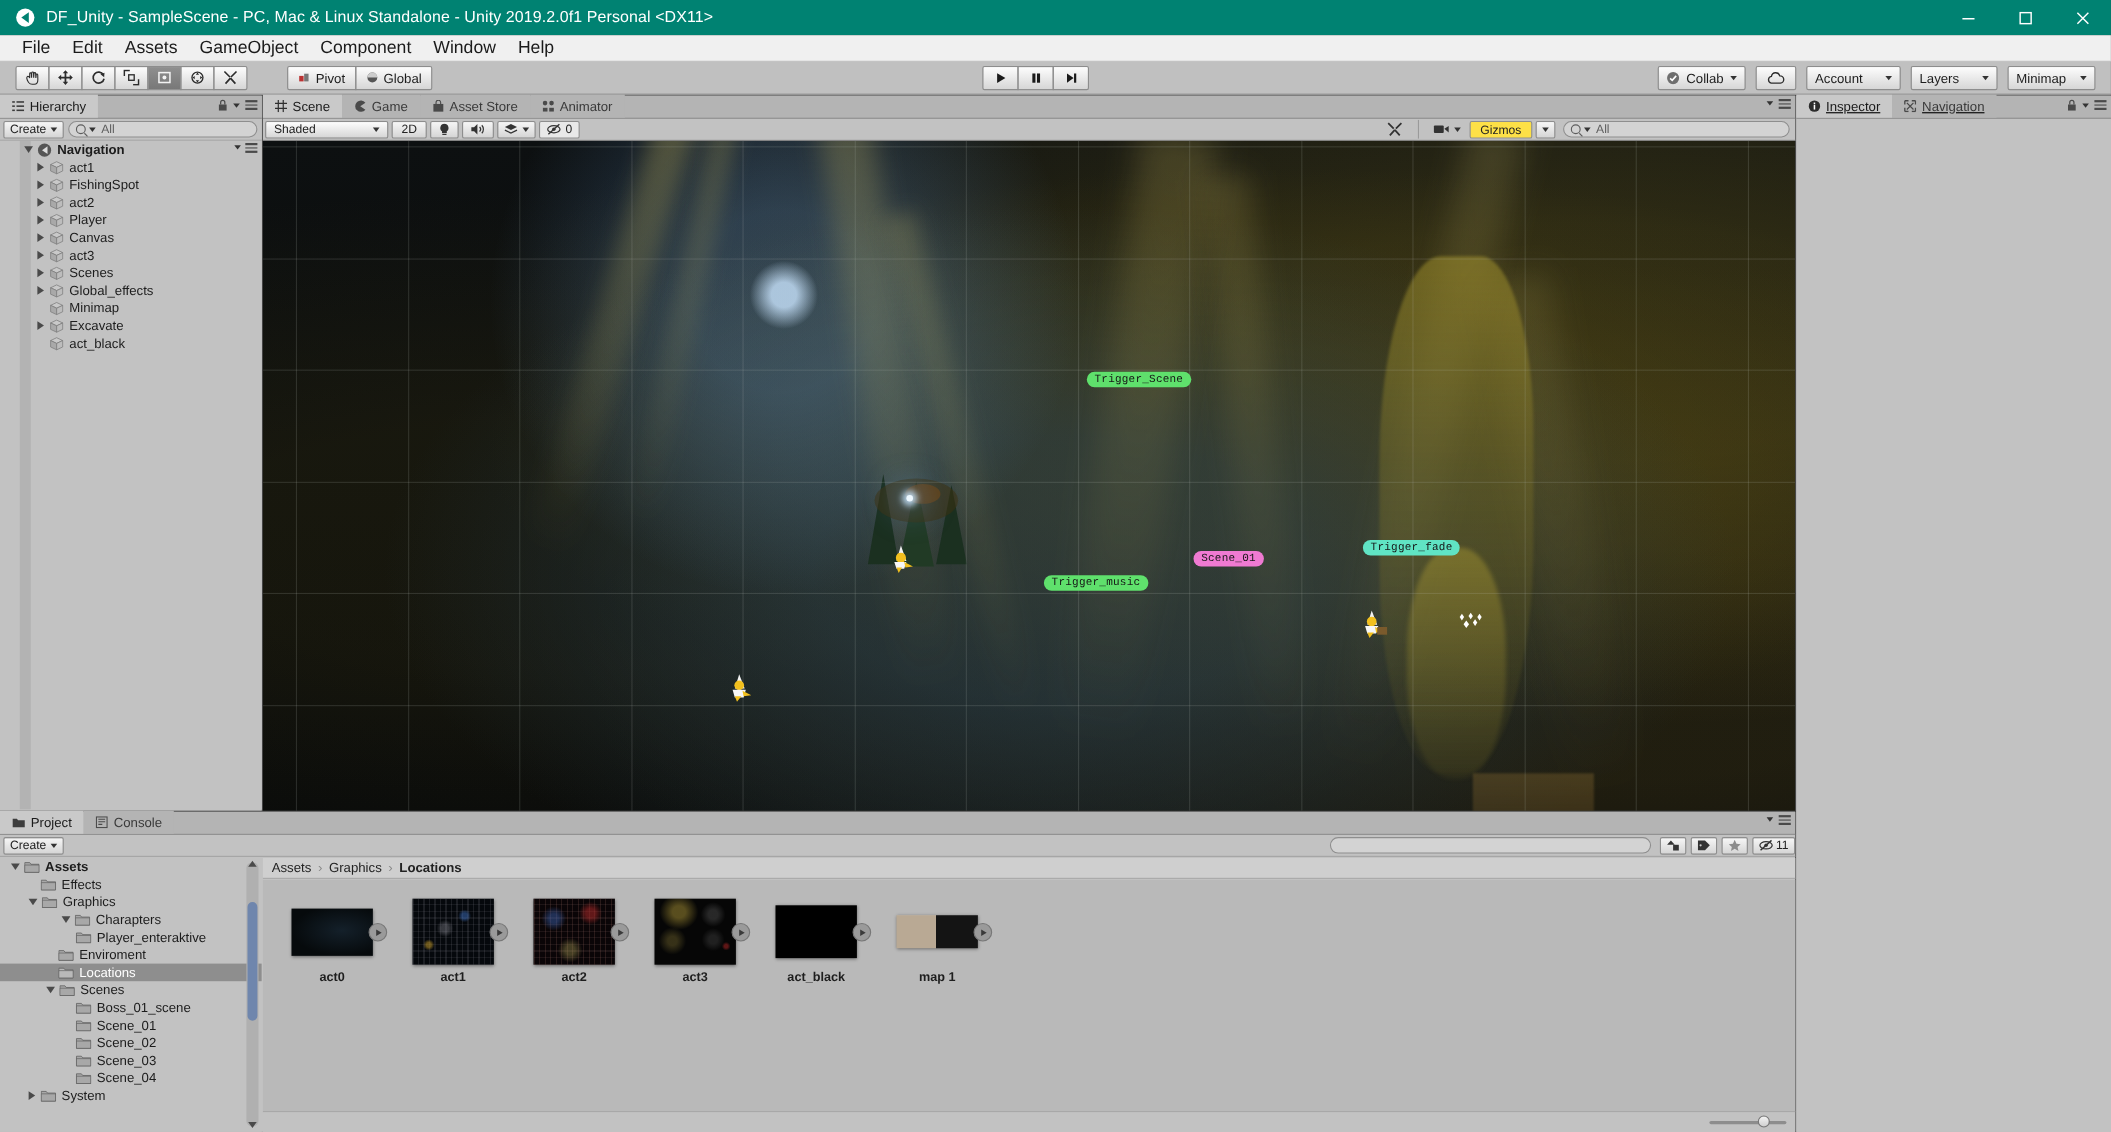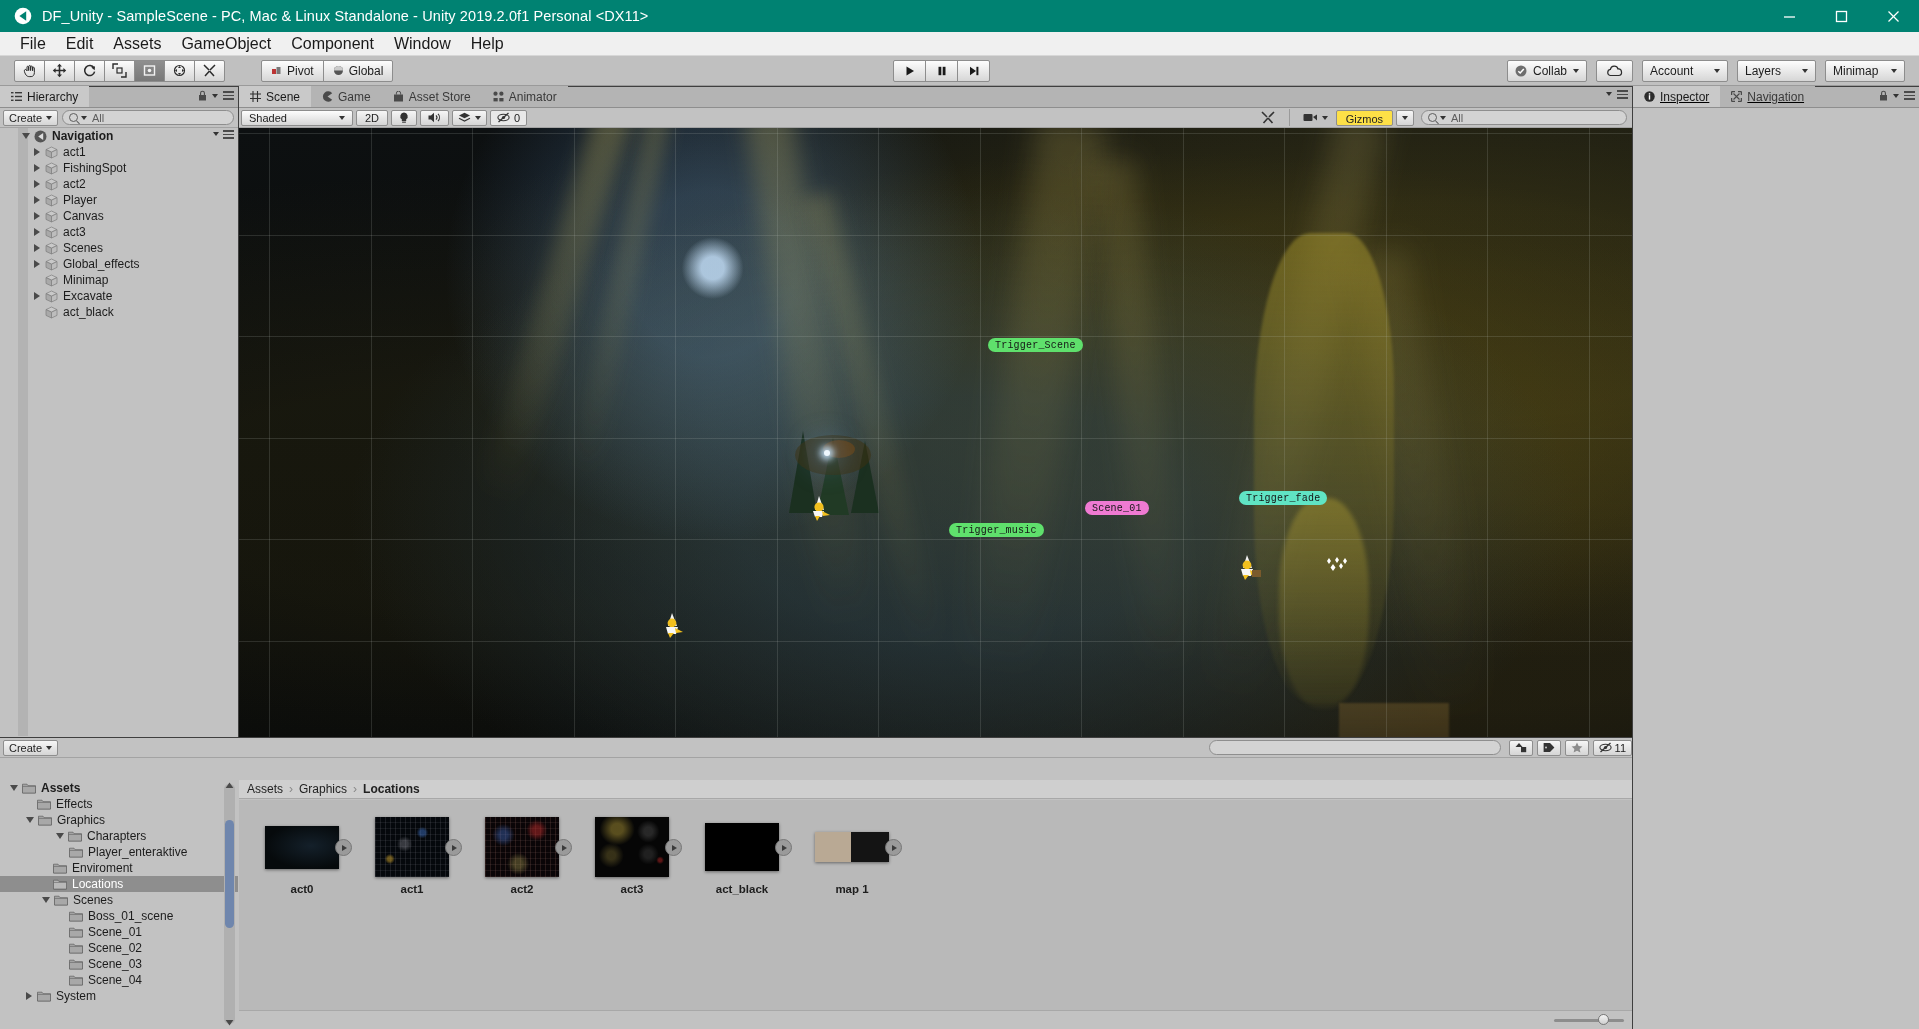--- a/index.html
+++ b/index.html
@@ -742,20 +742,43 @@
           <i></i>
           <i></i>
           <i></i>
         </span>
     </div>
   </div>
   <div id="insp-body"></div>
 </div>
 
 <div class="panel" id="project">
+  <div class="tabstrip">
+    <div class="tab sel">
+      <svg width="12" height="10" viewBox="0 0 12 10">
+          <path d="M0.5 1.3 H4.4 L5.4 2.6 H11.5 V9 H0.5 Z" fill="#3d3d3d"></path>
+        </svg>
+      <span>Project</span>
+    </div>
+    <div class="tab">
+      <svg width="11" height="11" viewBox="0 0 11 11">
+          <rect x="0.6" y="0.6" width="9.8" height="9.8" fill="none" stroke="#4a4a4a" stroke-width="1.1"></rect>
+          <path d="M2.4 2.8 H8.6 M2.4 5.1 H8.6 M2.4 7.4 H6" stroke="#4a4a4a" stroke-width="1"></path>
+        </svg>
+      <span>Console</span>
+    </div>
+    <div class="strip-right">
+      <span class="caret"></span>
+      <span class="burger">
+          <i></i>
+          <i></i>
+          <i></i>
+        </span>
+    </div>
+  </div>
   <div class="subbar" style="padding-left:3px;">
     <div class="createbtn">
       <span>Create</span>
       <span class="caret"></span>
     </div>
     <div style="flex:1"></div>
     <div class="searchfield" style="flex:none;width:292px;">
       <span class="mag" style="visibility:hidden"></span>
       <span></span>
     </div>

